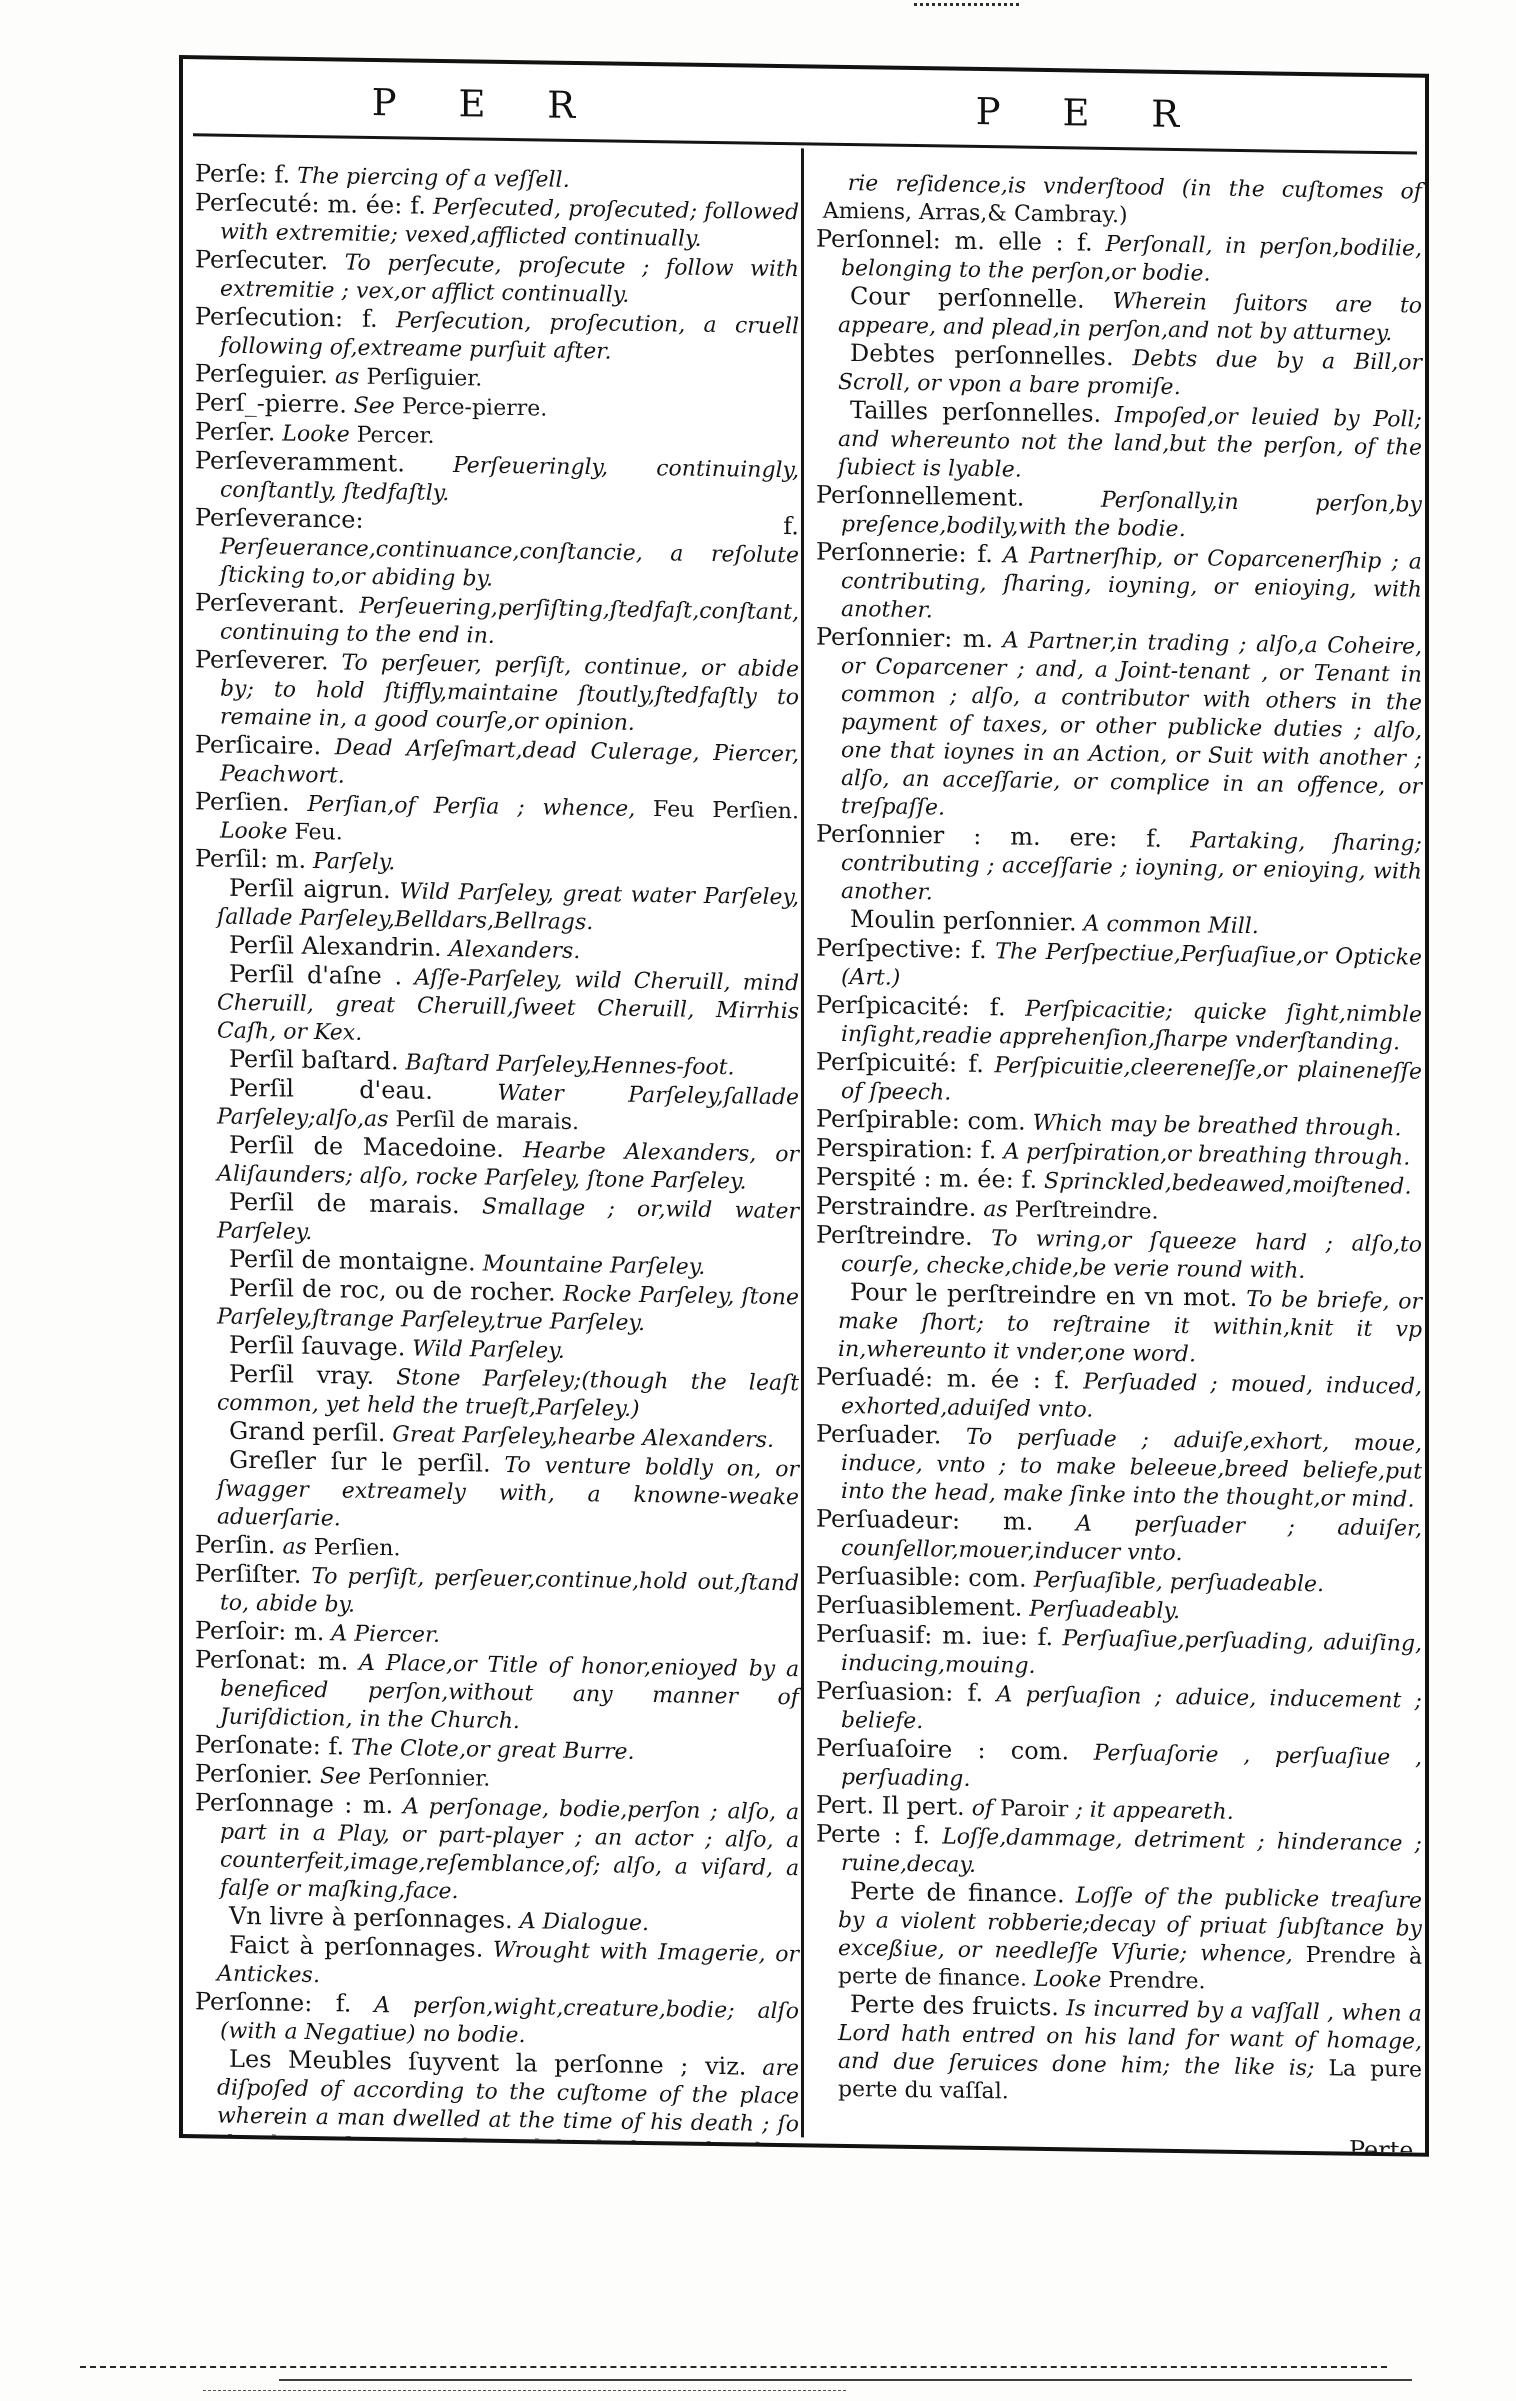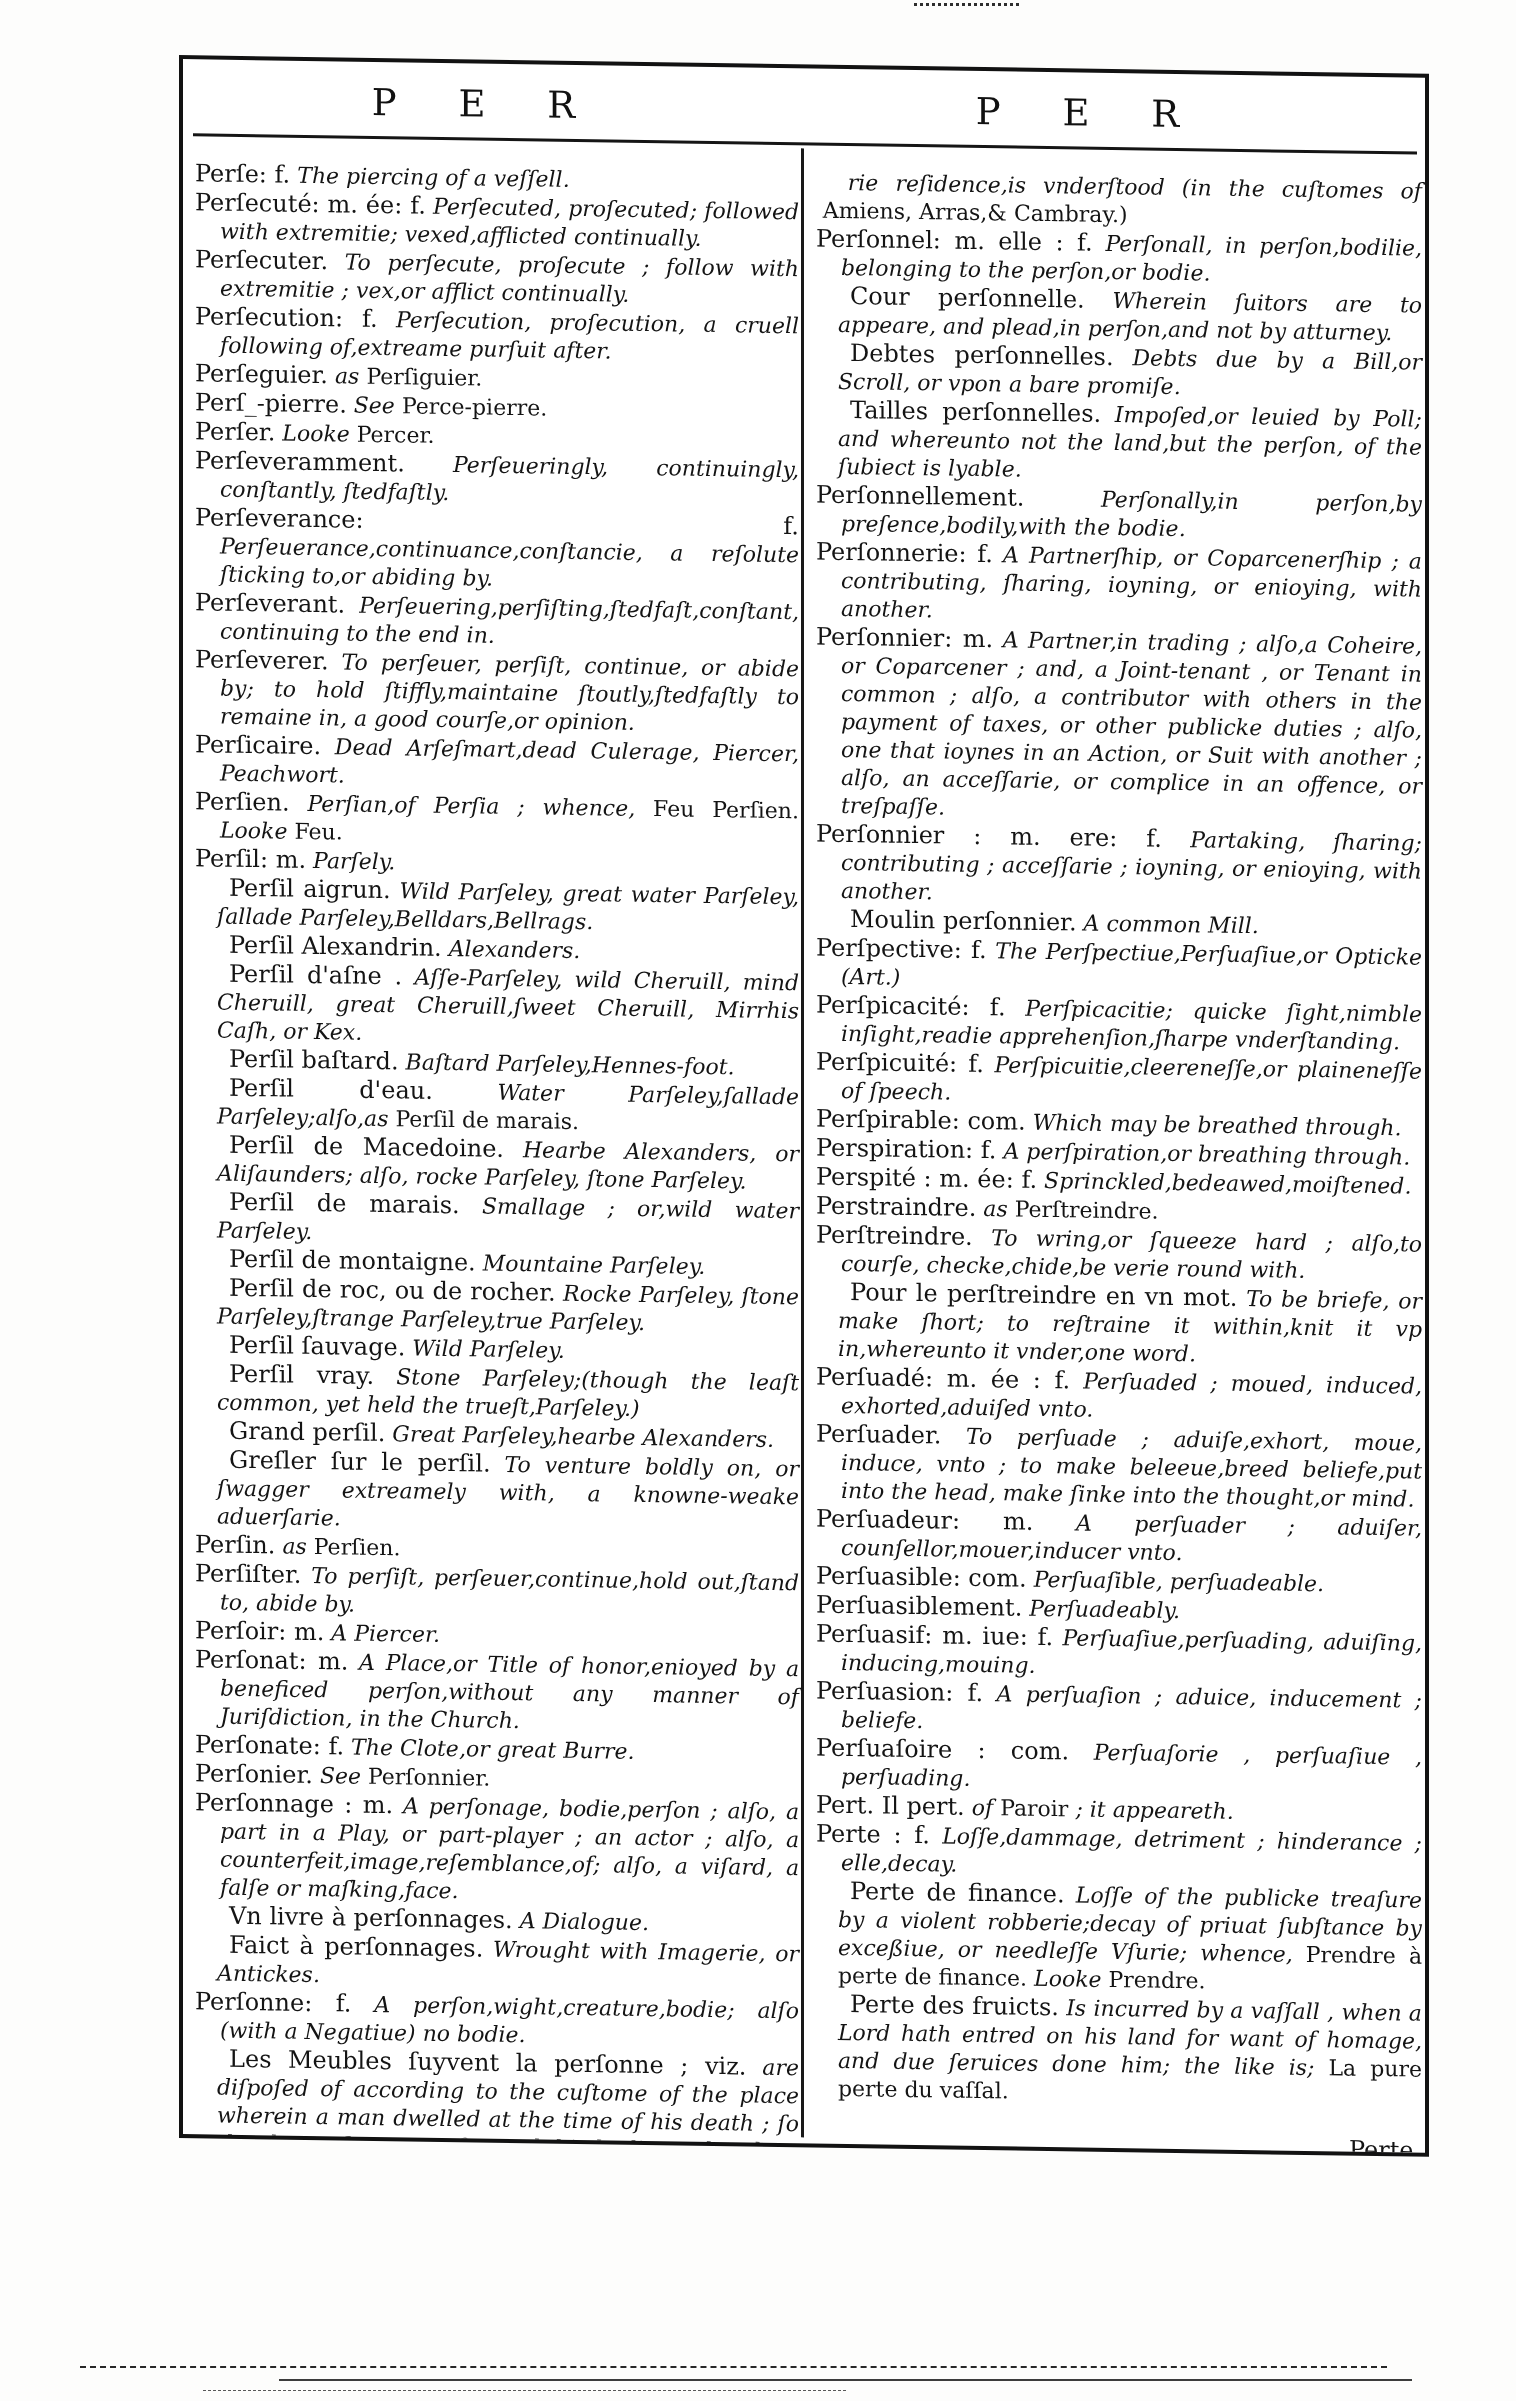--- a/index.html
+++ b/index.html
@@ -117,21 +117,21 @@
       <div class="entry sub"><span class="seg-h">Pour le perſtreindre en vn mot.</span> <span class="seg-i">To be briefe, or make ſhort; to reſtraine it within,knit it vp in,whereunto it vnder,one word.</span></div>
       <div class="entry main"><span class="seg-h">Perſuadé: m. ée : f.</span> <span class="seg-i">Perſuaded ; moued, induced, exhorted,aduiſed vnto.</span></div>
       <div class="entry main"><span class="seg-h">Perſuader.</span> <span class="seg-i">To perſuade ; aduiſe,exhort, moue, induce, vnto ; to make beleeue,breed beliefe,put into the head, make ſinke into the thought,or mind.</span></div>
       <div class="entry main"><span class="seg-h">Perſuadeur: m.</span> <span class="seg-i">A perſuader ; aduiſer, counſellor,mouer,inducer vnto.</span></div>
       <div class="entry main"><span class="seg-h">Perſuasible: com.</span> <span class="seg-i">Perſuaſible, perſuadeable.</span></div>
       <div class="entry main"><span class="seg-h">Perſuasiblement.</span> <span class="seg-i">Perſuadeably.</span></div>
       <div class="entry main"><span class="seg-h">Perſuasif: m. iue: f.</span> <span class="seg-i">Perſuaſiue,perſuading, aduiſing, inducing,mouing.</span></div>
       <div class="entry main"><span class="seg-h">Perſuasion: f.</span> <span class="seg-i">A perſuaſion ; aduice, inducement ; beliefe.</span></div>
       <div class="entry main"><span class="seg-h">Perſuaſoire : com.</span> <span class="seg-i">Perſuaſorie , perſuaſiue , perſuading.</span></div>
       <div class="entry main"><span class="seg-h">Pert. Il pert.</span> <span class="seg-i">of</span> <span class="seg-r">Paroir</span> <span class="seg-i">; it appeareth.</span></div>
-      <div class="entry main"><span class="seg-h">Perte : f.</span> <span class="seg-i">Loſſe,dammage, detriment ; hinderance ; elle,decay.</span></div>
+      <div class="entry main"><span class="seg-h">Perte : f.</span> <span class="seg-i">Loſſe,dammage, detriment ; hinderance ; ruine,decay.</span></div>
       <div class="entry sub"><span class="seg-h">Perte de finance.</span> <span class="seg-i">Loſſe of the publicke treaſure by a violent robberie;decay of priuat ſubſtance by exceßiue, or needleſſe Vſurie; whence,</span> <span class="seg-r">Prendre à perte de finance.</span> <span class="seg-i">Looke</span> <span class="seg-r">Prendre.</span></div>
       <div class="entry sub"><span class="seg-h">Perte des fruicts.</span> <span class="seg-i">Is incurred by a vaſſall , when a Lord hath entred on his land for want of homage, and due ſeruices done him; the like is;</span> <span class="seg-r">La pure perte du vaſſal.</span></div>
       <div class="catchword">Perte</div>
     </div>
 </div>
 
 <div class="artifact art-dots-top"></div>
 <div class="artifact art-dash-1"></div>
 <div class="artifact art-solid-2"></div>
 <div class="artifact art-dash-3"></div>

